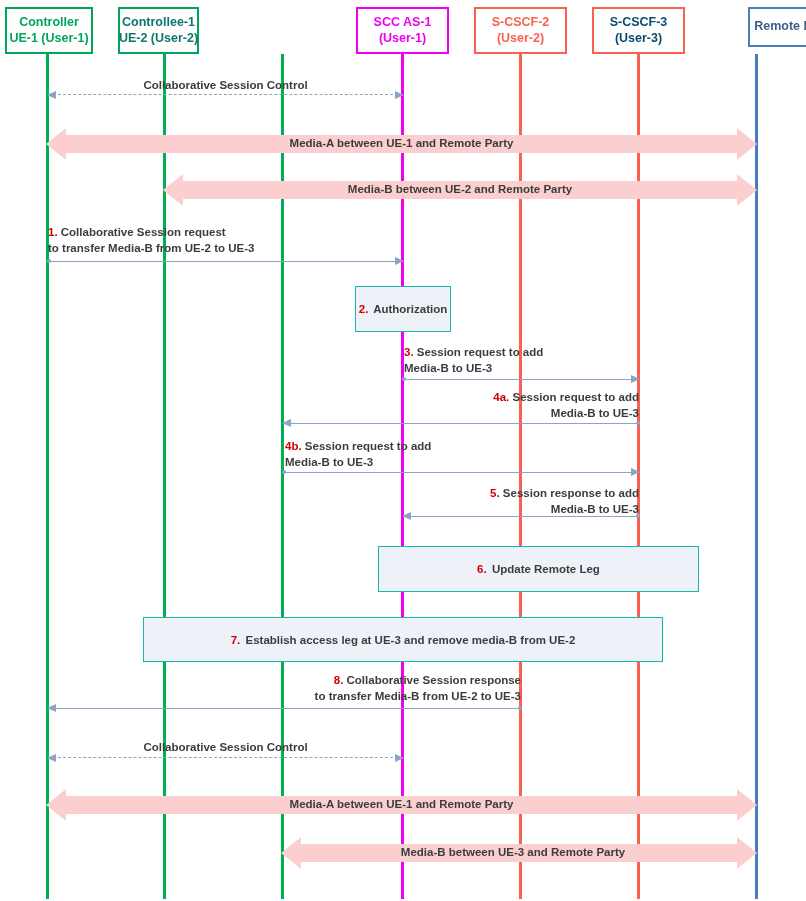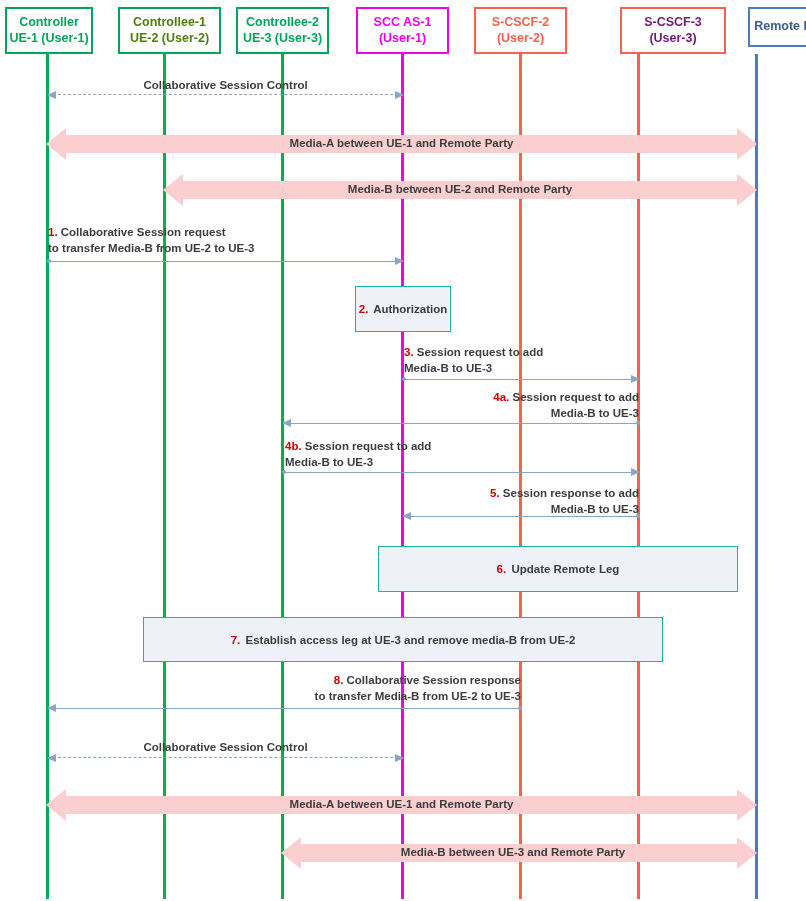--- a/index.html
+++ b/index.html
@@ -132,41 +132,37 @@
   <div class="lifeline" style="left:401px;top:54px;height:845px;background:#ef00ef;"></div>
   <div class="lifeline" style="left:519px;top:54px;height:845px;background:#fa6050;"></div>
   <div class="lifeline" style="left:637px;top:54px;height:845px;background:#fa6050;"></div>
   <div class="lifeline" style="left:755px;top:54px;height:845px;background:#4a7ebb;"></div>
 
   <div class="actor-box" style="left:5px;top:7px;width:88px;height:47px;border-color:#00a65a;color:#00a65a;">
     <span class="l1">Controller</span>
     <span class="l2">UE-1 (User-1)</span>
   </div>
 
-  <div class="actor-box" style="left:118px;top:7px;width:103px;height:47px;border-color:#00a65a;color:#4d7c0f;text-align:right;">
+  <div class="actor-box" style="left:118px;top:7px;width:81px;height:47px;border-color:#00a65a;color:#0f766e;text-align:right;">
     <span class="l1">Controllee-1</span>
     <span class="l2">UE-2 (User-2)</span>
   </div>
 
-  <div class="actor-box" style="left:236px;top:7px;width:93px;height:47px;border-color:#00a65a;color:#00a65a;">
-    <span class="l1">Controllee-2</span>
-    <span class="l2">UE-3 (User-3)</span>
-  </div>
 
   <div class="actor-box" style="left:356px;top:7px;width:93px;height:47px;border-color:#ef00ef;color:#ef00ef;">
     <span class="l1">SCC AS-1</span>
     <span class="l2">(User-1)</span>
   </div>
 
   <div class="actor-box" style="left:474px;top:7px;width:93px;height:47px;border-color:#fa6050;color:#fa6050;">
     <span class="l1">S-CSCF-2</span>
     <span class="l2">(User-2)</span>
   </div>
 
-  <div class="actor-box" style="left:592px;top:7px;width:106px;height:47px;border-color:#fa6050;color:#701a75;margin-left:28px;">
+  <div class="actor-box" style="left:592px;top:7px;width:93px;height:47px;border-color:#fa6050;color:#0c4a6e;">
     <span class="l1">S-CSCF-3</span>
     <span class="l2">(User-3)</span>
   </div>
 
   <div class="actor-box" style="left:748px;top:7px;width:93px;height:40px;border-color:#4a7ebb;color:#3c5f8a;">
     <span class="l1">Remote Party</span>
   </div>
 
   <div class="sig-label center" style="left:48px;top:78px;width:355px;">
     <span>Collaborative Session Control</span>
@@ -236,21 +232,21 @@
 
   <div class="sig-label right" style="left:379px;top:486px;width:260px;">
     <span class="num">5.</span><span> Session response to add</span><br>
     <span>Media-B to  UE-3</span>
   </div>
   <div class="sig" style="left:403px;top:516px;width:236px;">
     <span class="head left"></span>
     <span class="dot r"></span>
   </div>
 
-  <div class="proc-box" style="left:378px;top:546px;width:360px;height:46px;">
+  <div class="proc-box" style="left:378px;top:546px;width:321px;height:46px;">
     <span><span class="num">6.</span><span> Update Remote Leg</span></span>
   </div>
 
   <div class="proc-box" style="left:143px;top:617px;width:520px;height:45px;">
     <span><span class="num">7.</span><span> Establish access leg at UE-3 and remove media-B from UE-2</span></span>
   </div>
 
   <div class="sig-label right" style="left:241px;top:673px;width:280px;">
     <span class="num">8.</span><span> Collaborative Session response</span><br>
     <span>to transfer Media-B from UE-2 to UE-3</span>

